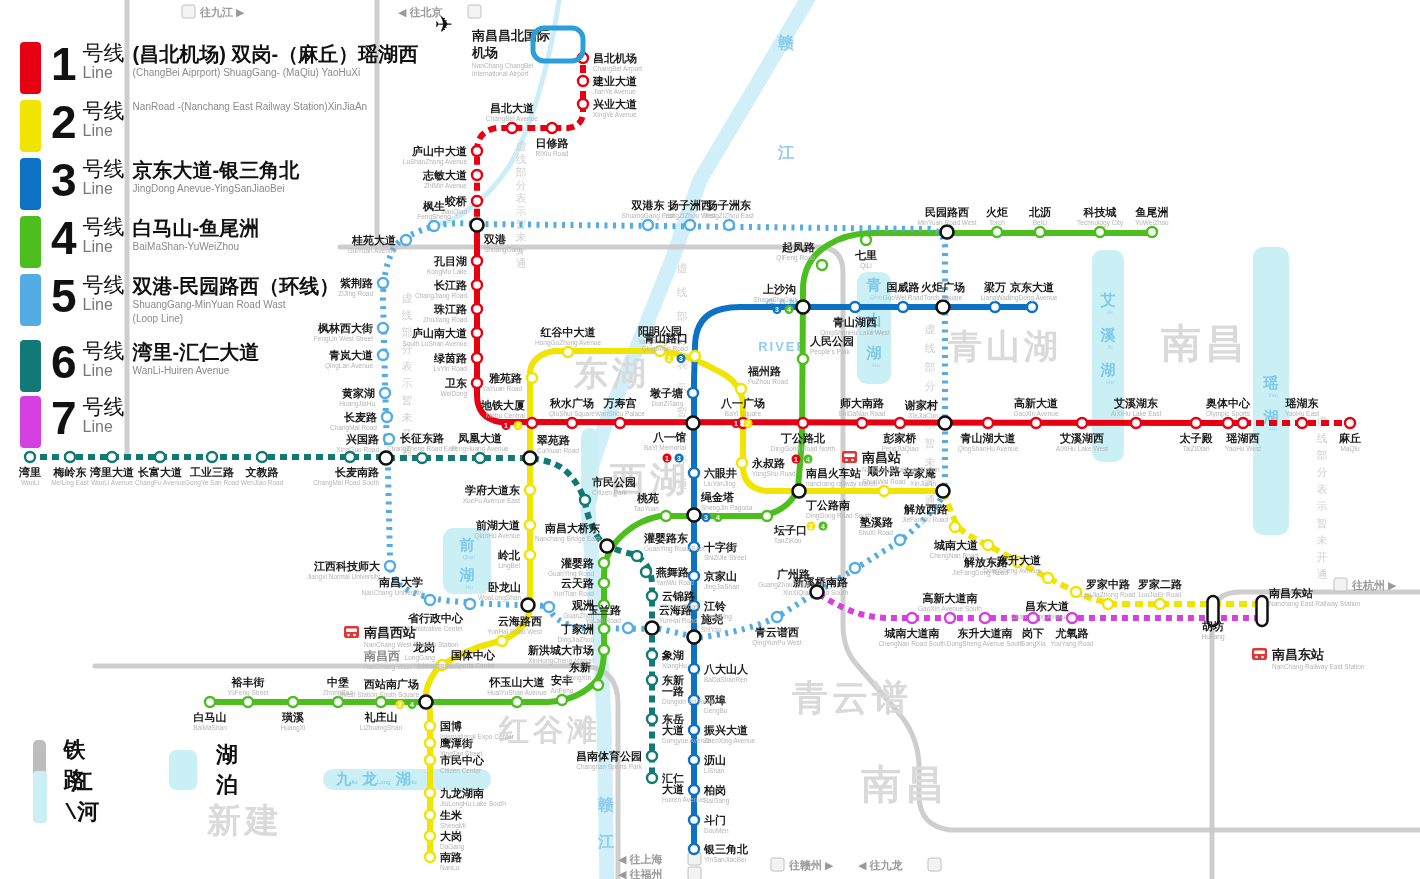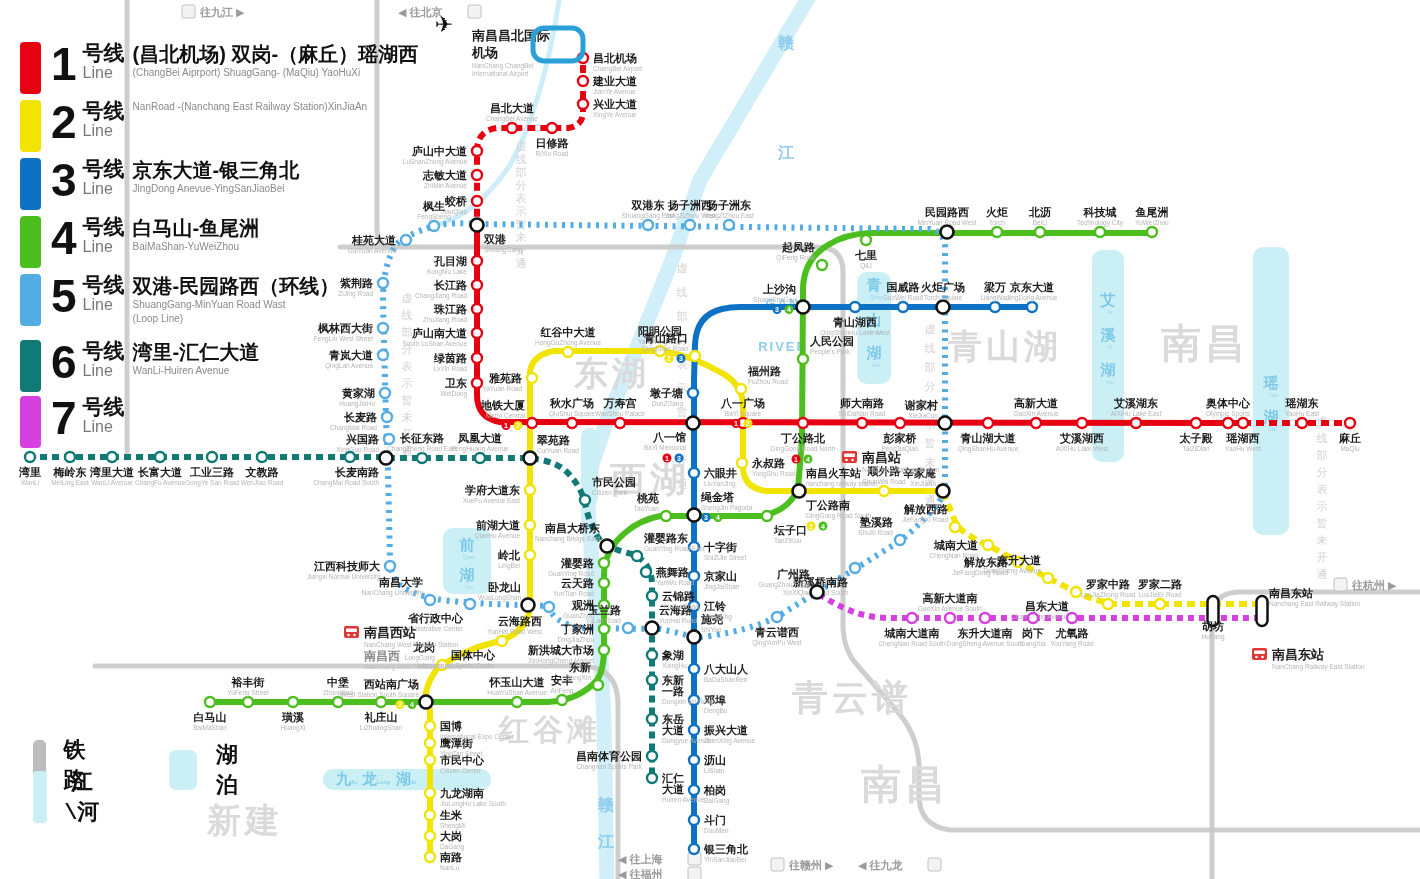--- a/index.html
+++ b/index.html
@@ -4,21 +4,21 @@
 <style>
   html,body{margin:0;padding:0;background:#fff;}
   .stage{position:relative;width:1420px;height:879px;background:#ffffff;overflow:hidden;
          font-family:"Liberation Sans","DejaVu Sans",sans-serif;}
   svg{position:absolute;left:0;top:0;}
   #legend{position:absolute;left:0;top:0;z-index:5;}
   .lg-row{position:absolute;display:flex;align-items:flex-start;}
   .lg-swatch{width:21px;height:52px;border-radius:4px;flex:0 0 auto;}
   .lg-num{font-size:46px;font-weight:900;color:#111;line-height:44px;margin:0 6px 0 10px;}
   .lg-hx{display:flex;flex-direction:column;margin-right:8px;}
-  .lg-haoxian{font-size:21px;font-weight:700;color:#111;line-height:22px;white-space:nowrap;}
+  .lg-haoxian{font-size:21px;font-weight:400;color:#111;line-height:22px;white-space:nowrap;}
   .lg-line-en{font-size:16px;color:#777;line-height:18px;}
   .lg-title{display:flex;flex-direction:column;}
   .lg-zh{font-size:20px;font-weight:700;color:#111;line-height:24px;white-space:nowrap;}
   .lg-en{font-size:10px;color:#8a8a8a;line-height:14px;white-space:nowrap;}
   .lg-sym{position:absolute;display:flex;align-items:center;}
   .lg-sym .lab{font-size:22px;font-weight:700;color:#111;margin-left:14px;text-align:center;}
 </style>
 </head>
 <body>
 

